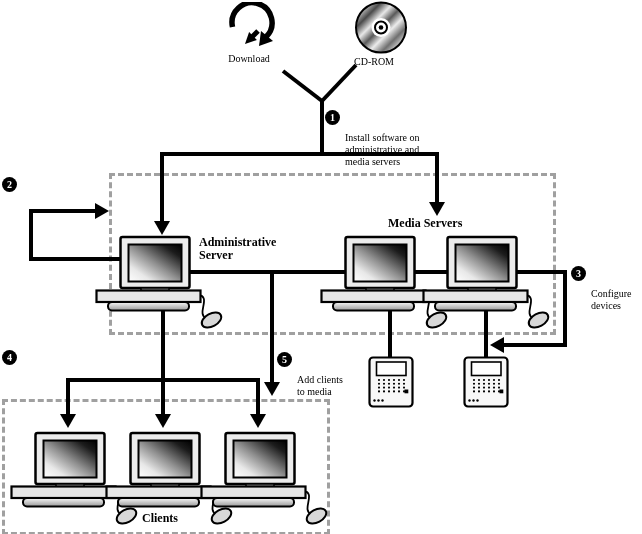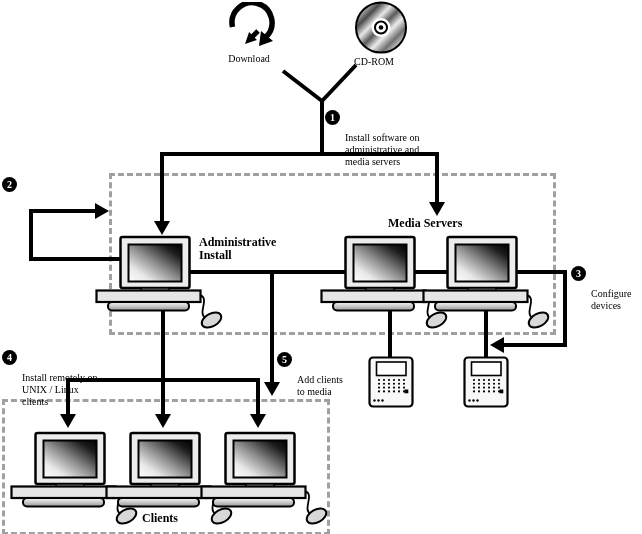--- a/index.html
+++ b/index.html
@@ -161,25 +161,20 @@
   <div class="step" style="left:571px;top:265px">
     <div class="badge">3</div>
     <div class="lines">
       <div>Configure</div>
       <div>devices</div>
     </div>
   </div>
 
   <div class="step" style="left:2px;top:349px">
     <div class="badge">4</div>
-    <div class="lines">
-      <div>Install remotely on</div>
-      <div>UNIX / Linux</div>
-      <div>clients</div>
-    </div>
   </div>
 
   <div class="step" style="left:277px;top:351px">
     <div class="badge">5</div>
     <div class="lines">
       <div>Add clients</div>
       <div>to media</div>
     </div>
   </div>
 
@@ -204,18 +199,18 @@
 
   <svg class="icon" style="left:368px;top:356px" width="46" height="52">
       <use href="#tape"></use>
     </svg>
   <svg class="icon" style="left:463px;top:356px" width="46" height="52">
       <use href="#tape"></use>
     </svg>
 
   <div class="bold-label" style="left:199px;top:236px">
     <div>Administrative</div>
-    <div>Install</div>
+    <div>Server</div>
   </div>
   <div class="bold-label" style="left:388px;top:217px">Media Servers</div>
   <div class="bold-label" style="left:142px;top:512px">Clients</div>
 
 </div>
 
 </body></html>

